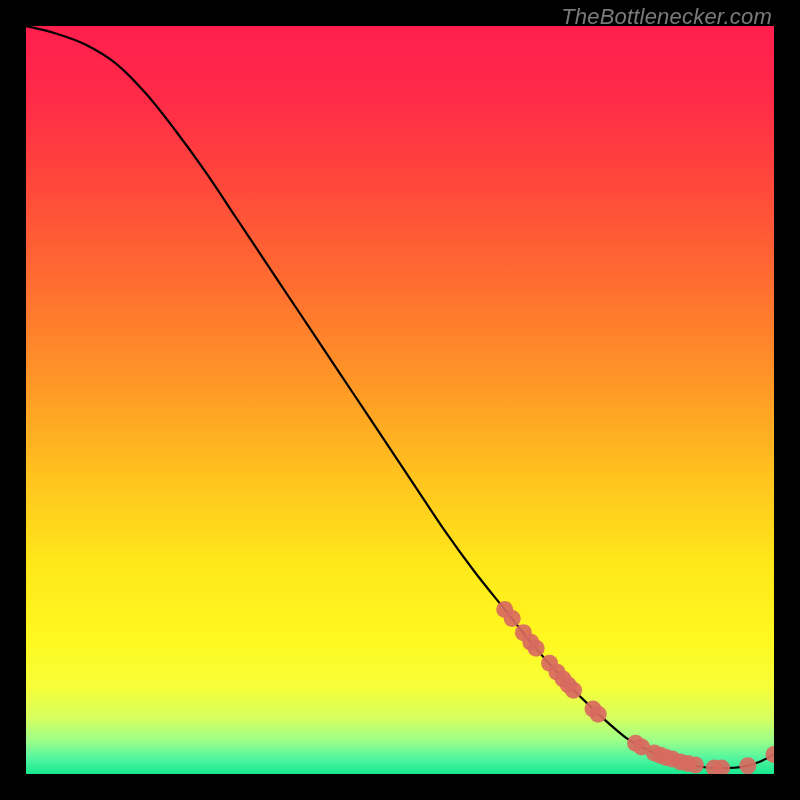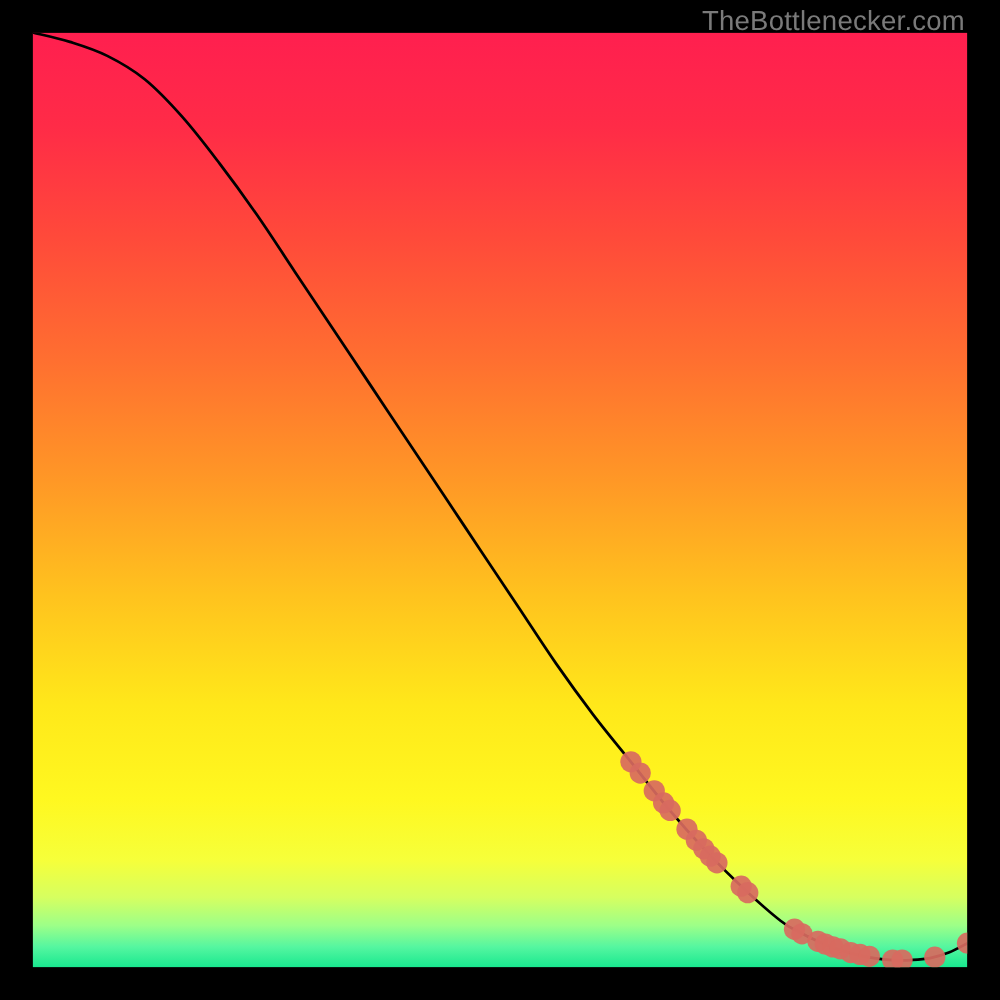--- a/index.html
+++ b/index.html
@@ -9,20 +9,21 @@
     height: 800px;
     background: #000;
     overflow: hidden;
     font-family: Arial, Helvetica, sans-serif;
   }
   .frame {
     position: relative;
     width: 800px;
     height: 800px;
     background: #000;
+    font-style: italic;
   }
   .plot {
     position: absolute;
     left: 26px;
     top: 26px;
     width: 748px;
     height: 748px;
     overflow: hidden;
   }
   .watermark {

